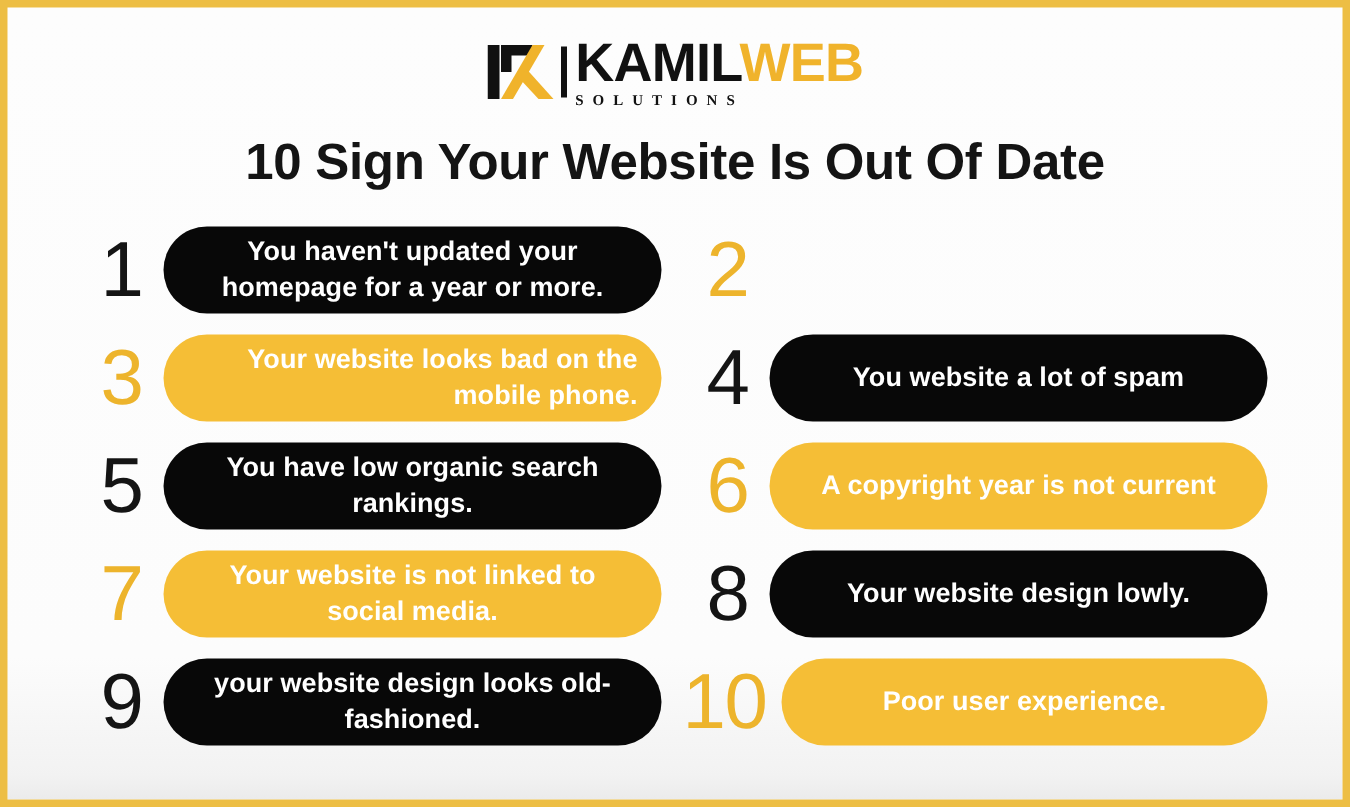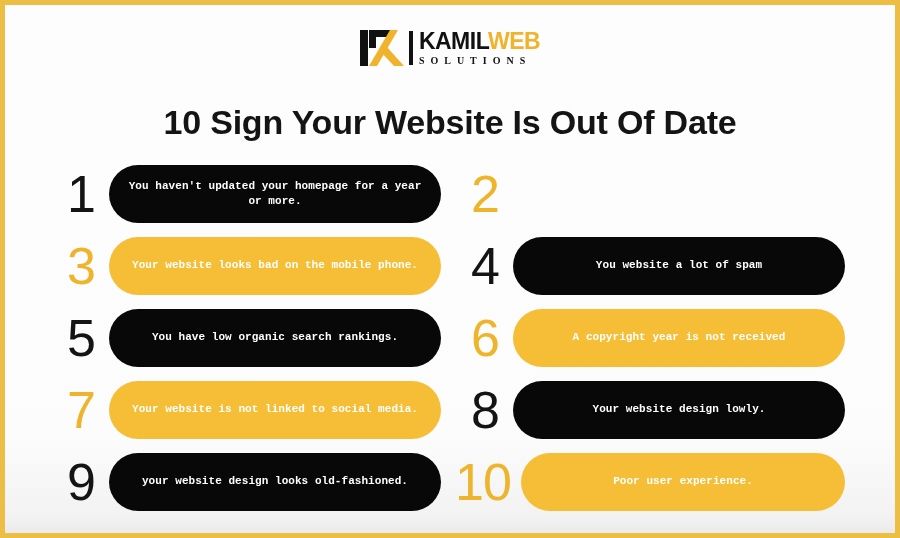--- a/index.html
+++ b/index.html
@@ -49,40 +49,40 @@
     background: #111111;
     margin-right: 6px;
   }
   .logo-text {
     display: flex;
     flex-direction: column;
     justify-content: center;
     line-height: 1;
   }
   .logo-line1 {
-    font-size: 23px;
+    font-size: 36px;
     font-weight: bold;
     letter-spacing: -0.5px;
     white-space: nowrap;
   }
   .logo-kamil { color: #111111; }
   .logo-web { color: #F0B32B; }
   .logo-line2 {
     font-size: 10px;
     font-weight: bold;
     color: #111111;
     letter-spacing: 6.0px;
     margin-top: 3px;
     white-space: nowrap;
     font-family: Liberation Serif, serif;
   }
 
   
   .title {
-    margin-top: 34px;
+    margin-top: 20px;
     font-size: 34px;
     font-weight: bold;
     color: #141414;
     letter-spacing: -0.2px;
     white-space: nowrap;
   }
 
   
   .grid {
     margin-top: 20px;
@@ -118,28 +118,27 @@
     align-items: center;
     justify-content: center;
     padding: 0 16px;
     box-sizing: border-box;
     margin-left: 2px;
   }
   .pill.dark { background: #080808; }
   .pill.gold { background: #F5BE36; }
   .pill-text {
     color: #ffffff;
-    font-size: 11px;
+    font-size: 18px;
     font-weight: bold;
     line-height: 1.28;
     text-align: center;
     letter-spacing: 0.05px;
-    font-family: Liberation Mono, monospace;
-  }
-  .pill-text.lead-left { text-align: left; }
+  }
+  .pill-text.lead-left { text-align: right; }
 </style>
 </head>
 <body>
 
 <div class="poster">
 
   <div class="logo-wrap">
     <div class="logo-mark">
       <svg width="46" height="40" viewBox="0 0 46 40" xmlns="http://www.w3.org/2000/svg">
         <rect x="0" y="2" width="8" height="36" fill="#111111"></rect>
@@ -189,21 +188,21 @@
     <div class="item">
       <div class="num dark">5</div>
       <div class="pill dark">
         <div class="pill-text">You have low organic search rankings.</div>
       </div>
     </div>
 
     <div class="item">
       <div class="num gold">6</div>
       <div class="pill gold">
-        <div class="pill-text">A copyright year is not received</div>
+        <div class="pill-text">A copyright year is not current</div>
       </div>
     </div>
 
     <div class="item">
       <div class="num gold">7</div>
       <div class="pill gold">
         <div class="pill-text">Your website is not linked to social media.</div>
       </div>
     </div>
 

